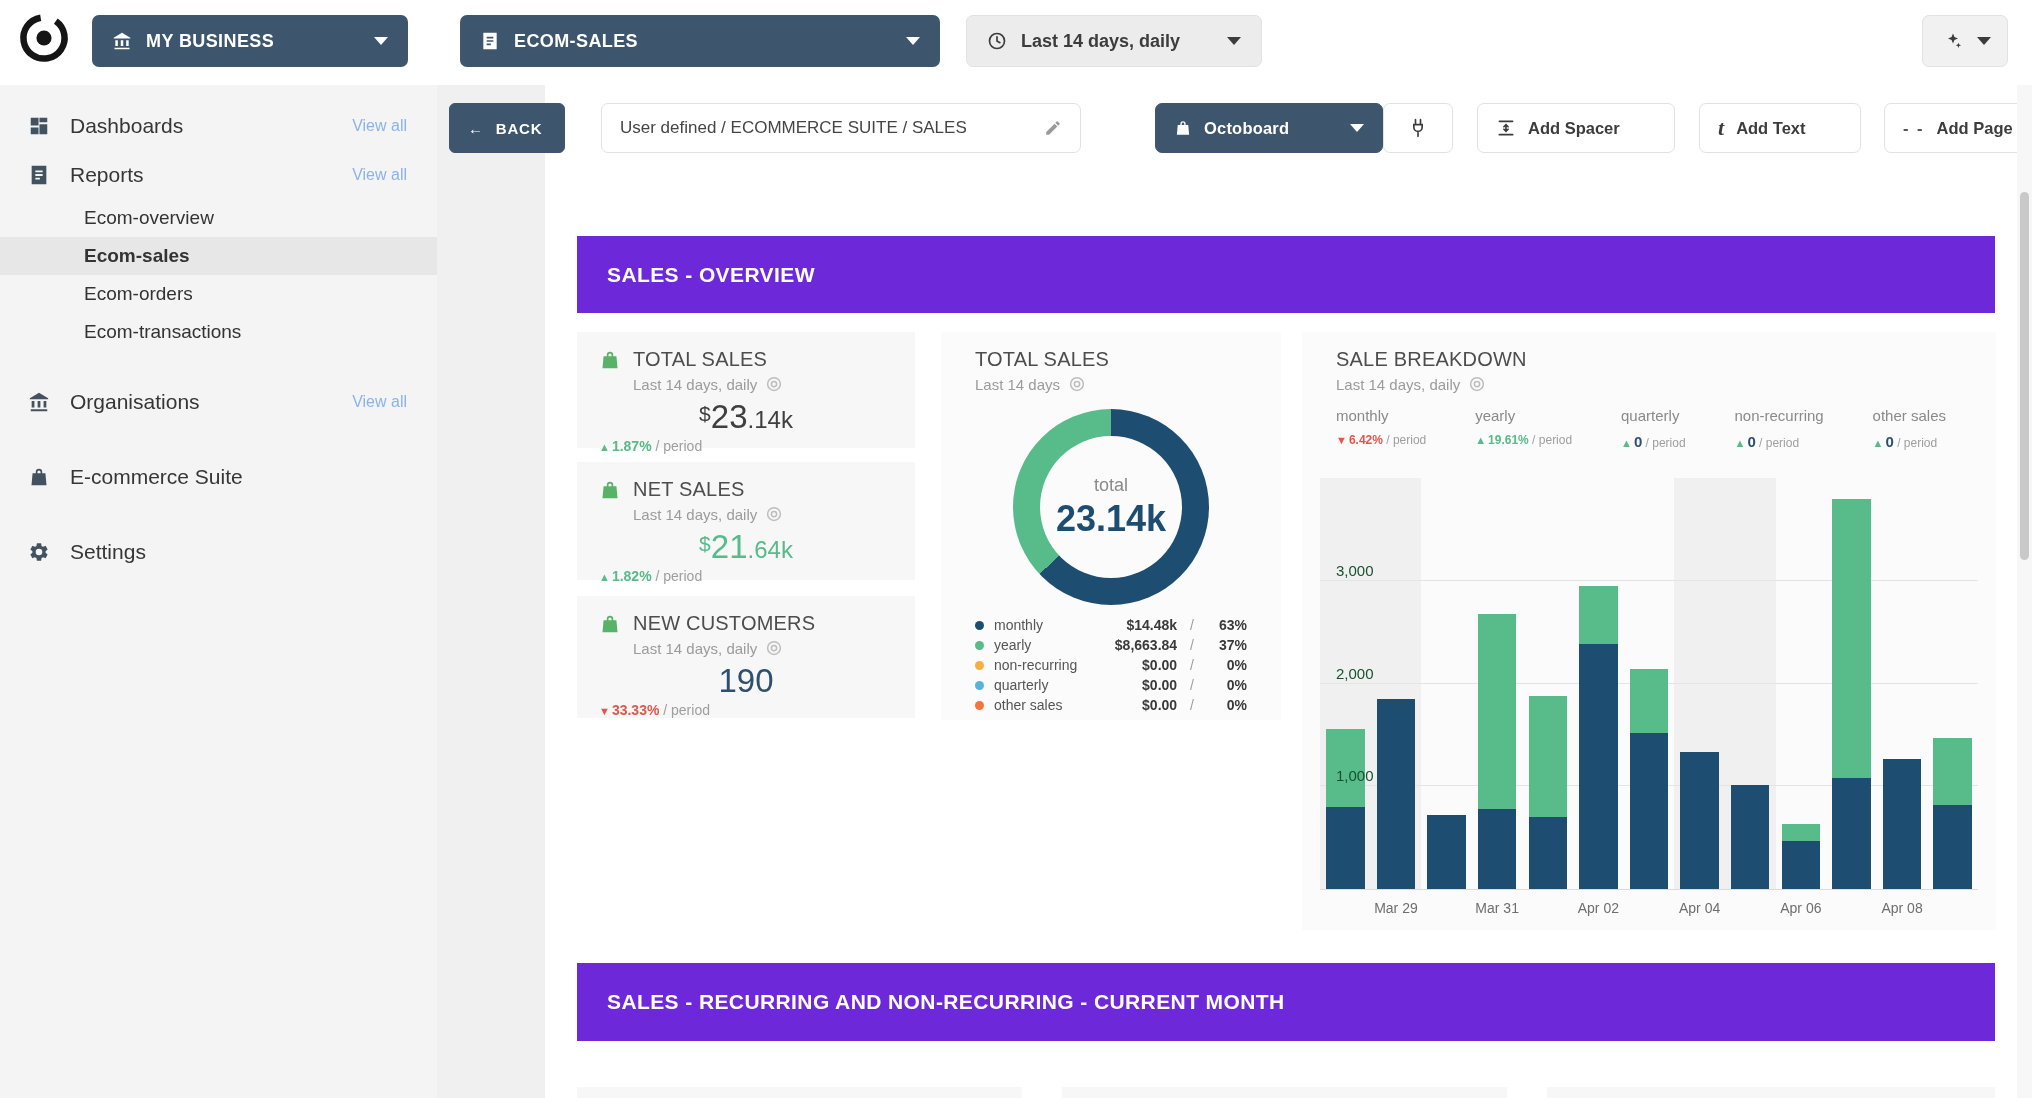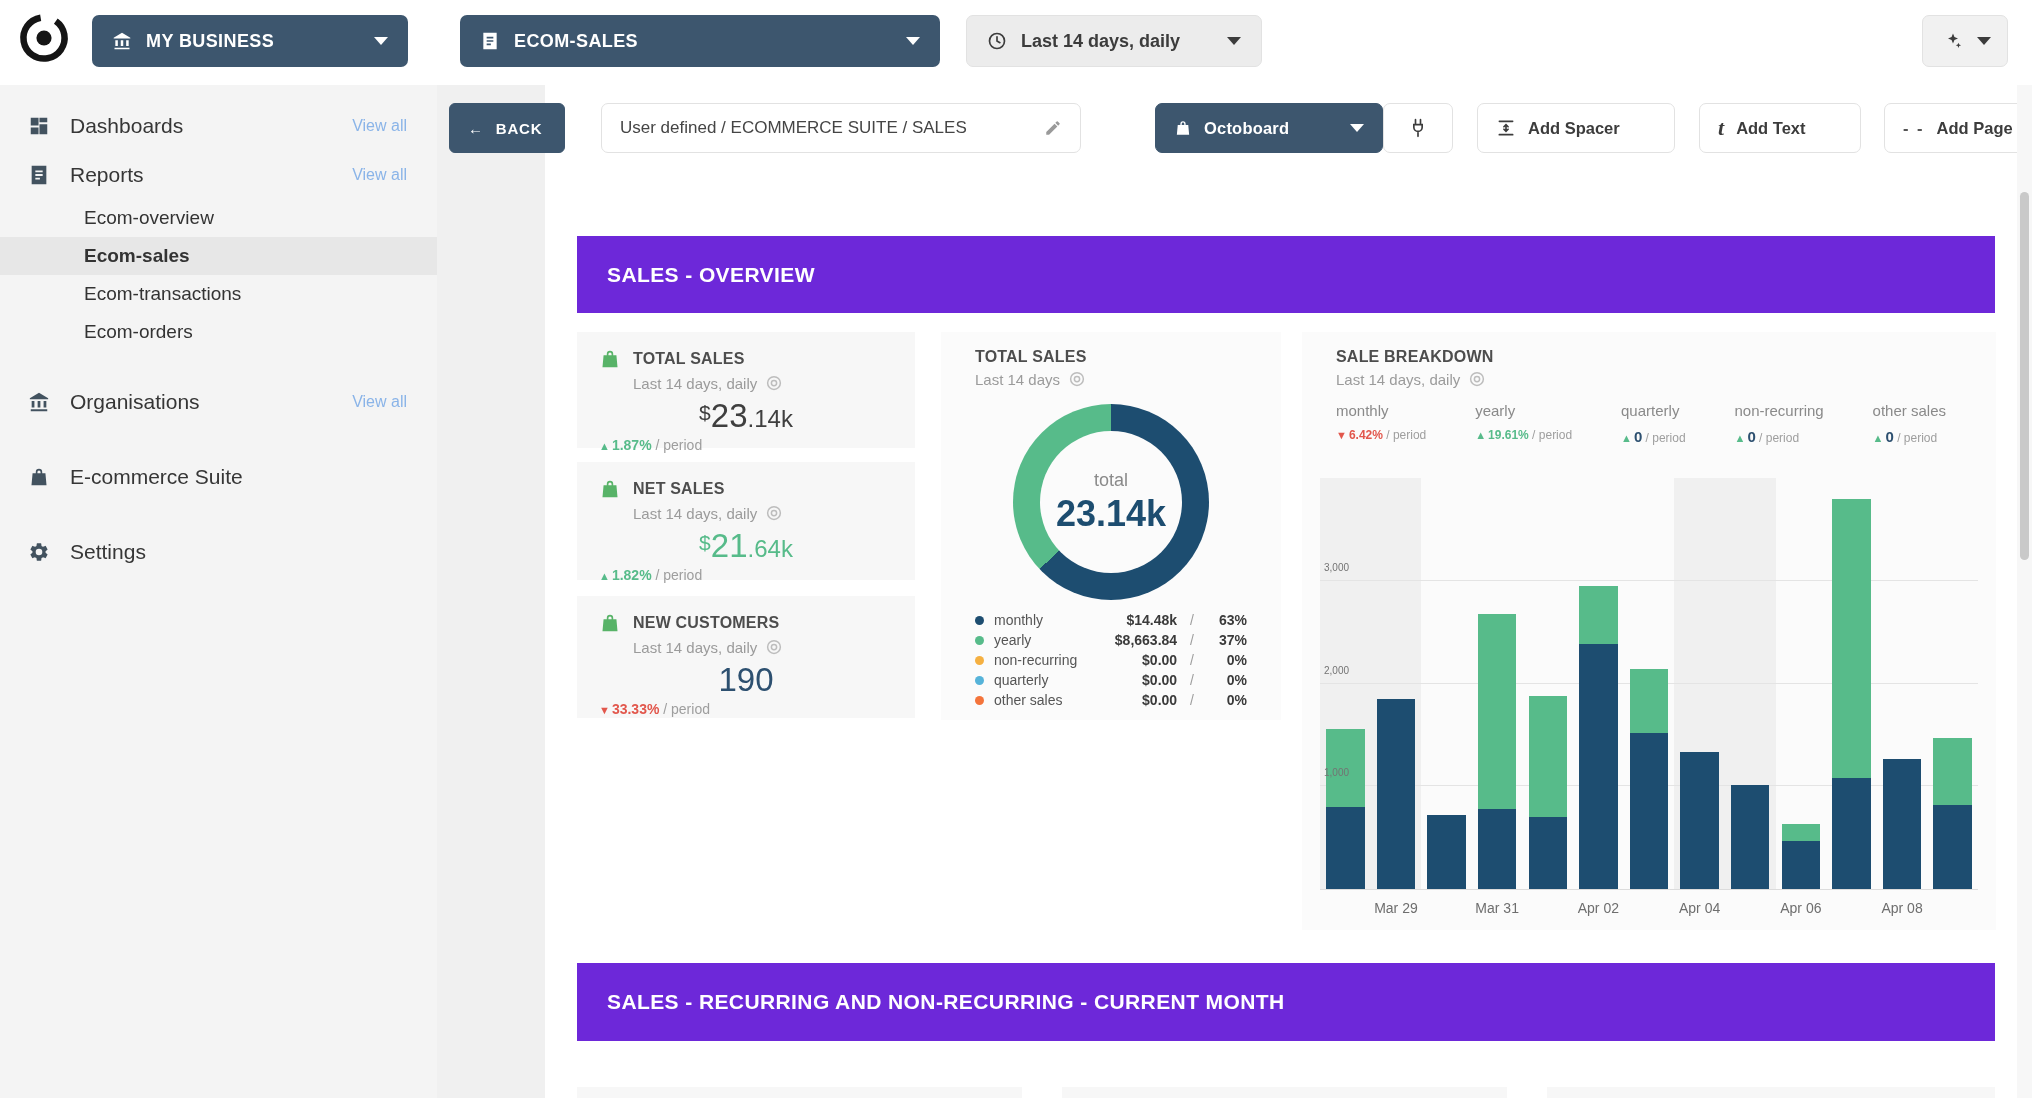--- a/index.html
+++ b/index.html
@@ -39,21 +39,21 @@
   .tool-btn .t-italic{font-family:"Liberation Serif","DejaVu Serif",serif;font-style:italic;font-size:22px;font-weight:700}
   .tool-btn .dashes{font-weight:700;letter-spacing:2px;color:#555}
   .breadcrumb-txt{font-weight:400;font-size:17px;color:#454545}
 
   
   .banner{position:absolute;left:577px;width:1418px;background:#6d28d9;color:#fff;display:flex;align-items:center;padding:0 30px;font-size:21px;font-weight:700;letter-spacing:.4px;z-index:5}
 
   
   .kpi-card{position:absolute;left:577px;width:338px;background:#f7f7f7;padding:16px 22px 10px;z-index:5}
   .w-title-row{display:flex;align-items:center;gap:12px}
-  .w-title{font-size:16px;font-weight:700;color:#4d4d4d;letter-spacing:.2px}
+  .w-title{font-size:20px;font-weight:400;color:#4d4d4d;letter-spacing:.2px}
   .w-sub{display:flex;align-items:center;gap:8px;font-size:15px;color:#9b9b9b;margin-top:4px}
   .kpi-card .w-sub{margin-left:34px}
   .kpi-value{text-align:center;margin-top:7px;font-weight:500;line-height:1}
   .kpi-value .cur{font-size:21px;vertical-align:7px}
   .kpi-value .main{font-size:33px}
   .kpi-value .rest{font-size:24px}
   .kpi-change{text-align:left;font-size:14px;margin-top:5px;font-weight:700}
   .tri{font-size:11px;margin-right:2px}
   .muted{color:#9e9e9e;font-weight:400}
 
@@ -71,21 +71,21 @@
   .legend-pct{font-weight:700;color:#3a3a3a;width:40px;text-align:right}
 
   
   .metrics{display:flex;justify-content:space-between;margin-top:14px;padding-right:16px}
   .metric .m-name{font-size:15px;color:#8a8a8a}
   .metric .m-change{margin-top:9px;font-size:12px;font-weight:700;white-space:nowrap}
   .metric .m-change .zero-val{font-size:15px}
   .plot{position:absolute;left:18px;right:18px;top:146px;height:412px;border-bottom:1px solid #dcdcdc}
   .weekend{position:absolute;top:0;bottom:0;background:#f0f0f0}
   .gridline{position:absolute;left:0;right:0;height:1px;background:#e4e4e4}
-  .grid-label{position:absolute;left:4px;top:-18px;font-size:10px;color:#737373;z-index:6}
+  .grid-label{position:absolute;left:16px;top:-18px;font-size:15px;color:#14532d;z-index:6}
   .bar-col{position:absolute;top:0;bottom:0;z-index:4}
   .bar-stack{position:absolute;left:12%;width:76%;bottom:0;top:0;display:flex;flex-direction:column-reverse}
   .x-labels{position:absolute;left:18px;right:18px;top:558px;height:32px}
   .x-label{position:absolute;transform:translateX(-50%);top:10px;font-size:14px;color:#6e6e6e;white-space:nowrap}
 
   .stub{position:absolute;top:1087px;height:11px;background:#f7f7f7;z-index:5}
 </style>
 </head>
 <body>
 
@@ -142,22 +142,22 @@
     </div>
     <div class="side-row">
       <svg class="icon-22" viewBox="0 0 24 24" fill="currentColor">
           <path fill-rule="evenodd" d="M4 2h16v20H4z M8 7h8v2H8z M8 11h8v2H8z M8 15h5v2H8z"></path>
         </svg>
       <span class="lbl">Reports</span>
       <span class="view-all">View all</span>
     </div>
     <div class="side-sub">Ecom-overview</div>
     <div class="side-sub active">Ecom-sales</div>
+    <div class="side-sub">Ecom-orders</div>
     <div class="side-sub">Ecom-transactions</div>
-    <div class="side-sub">Ecom-orders</div>
     <div class="gap-sm"></div>
     <div class="side-row">
       <svg class="icon-22" viewBox="0 0 24 24" fill="currentColor">
           <path d="M12 2 2 8v1h20V8zM4 11h3v7H4zm6.5 0h3v7h-3zM17 11h3v7h-3zM3 20h18v2H3z"></path>
         </svg>
       <span class="lbl">Organisations</span>
       <span class="view-all">View all</span>
     </div>
     <div class="gap-sm"></div>
     <div class="side-row">

